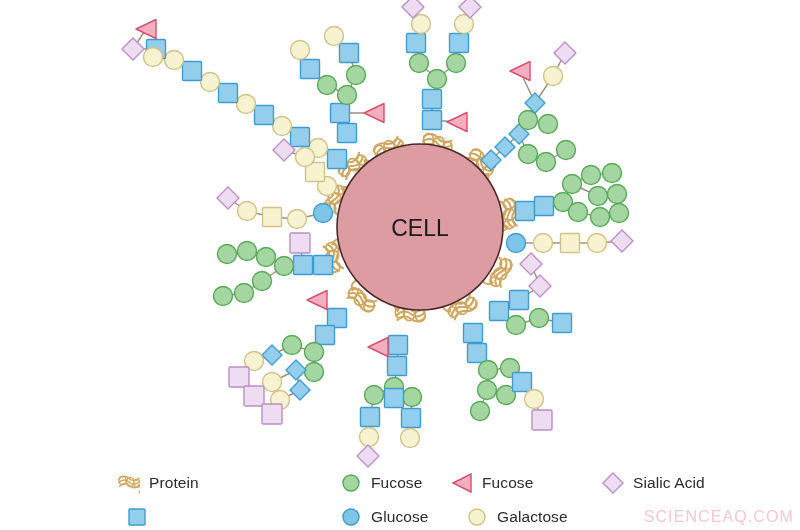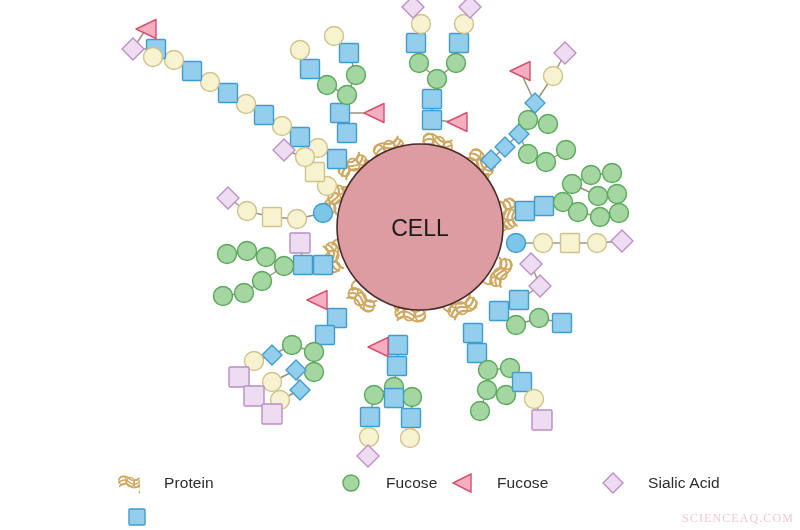--- a/index.html
+++ b/index.html
@@ -20,43 +20,43 @@
   
   #legend {
     position: absolute;
     left: 0; top: 466px;
     width: 800px; height: 64px;
   }
   .legend-item {
     position: absolute;
     display: flex;
     align-items: center;
-    gap: 24px;
+    gap: 9px;
     white-space: nowrap;
   }
   .legend-label {
     font-size: 15.5px;
     color: #2b2b2b;
     font-family: "Liberation Sans", sans-serif;
     letter-spacing: .1px;
   }
   .legend-swatch {
     width: 22px; height: 22px;
     position: relative;
     flex: 0 0 22px;
   }
   .legend-swatch svg { display: block; }
 
   #watermark {
     position: absolute;
     right: 6px; bottom: 4px;
-    font-size: 12px;
+    font-size: 16px;
     letter-spacing: 1.1px;
     color: #f2c9cf;
-    font-family: Liberation Serif, serif;
+    font-family: Liberation Sans, sans-serif;
     user-select: none;
   }
 </style>
 </head>
 <body>
 
 <div id="stage">
 
   <svg id="diagram-svg" width="800" height="530">
     <defs>
@@ -444,16 +444,32 @@
         </span>
         <span class="legend-label">Sialic Acid</span>
       </div>
       <div class="legend-item" style="left: 126px; top: 40px;">
         <span class="legend-swatch">
           <svg width="22" height="22" viewBox="0 0 22 22">
             <rect x="3" y="3" width="16" height="16" rx="1" fill="#93cfec" stroke="#3f9ccd" stroke-width="1.4"></rect>
           </svg>
         </span>
       </div>
+      <div class="legend-item" style="left: 340px; top: 40px;">
+        <span class="legend-swatch">
+          <svg width="22" height="22" viewBox="0 0 22 22">
+            <circle cx="11" cy="11" r="8" fill="#7ec6e8" stroke="#3f9ccd" stroke-width="1.4"></circle>
+          </svg>
+        </span>
+        <span class="legend-label">Glucose</span>
+      </div>
+      <div class="legend-item" style="left: 466px; top: 40px;">
+        <span class="legend-swatch">
+          <svg width="22" height="22" viewBox="0 0 22 22">
+            <circle cx="11" cy="11" r="8" fill="#f7f2cf" stroke="#cfc38a" stroke-width="1.4"></circle>
+          </svg>
+        </span>
+        <span class="legend-label">Galactose</span>
+      </div>
     </div>
 
   <div id="watermark">SCIENCEAQ.COM</div>
 </div>
 
 </body></html>

